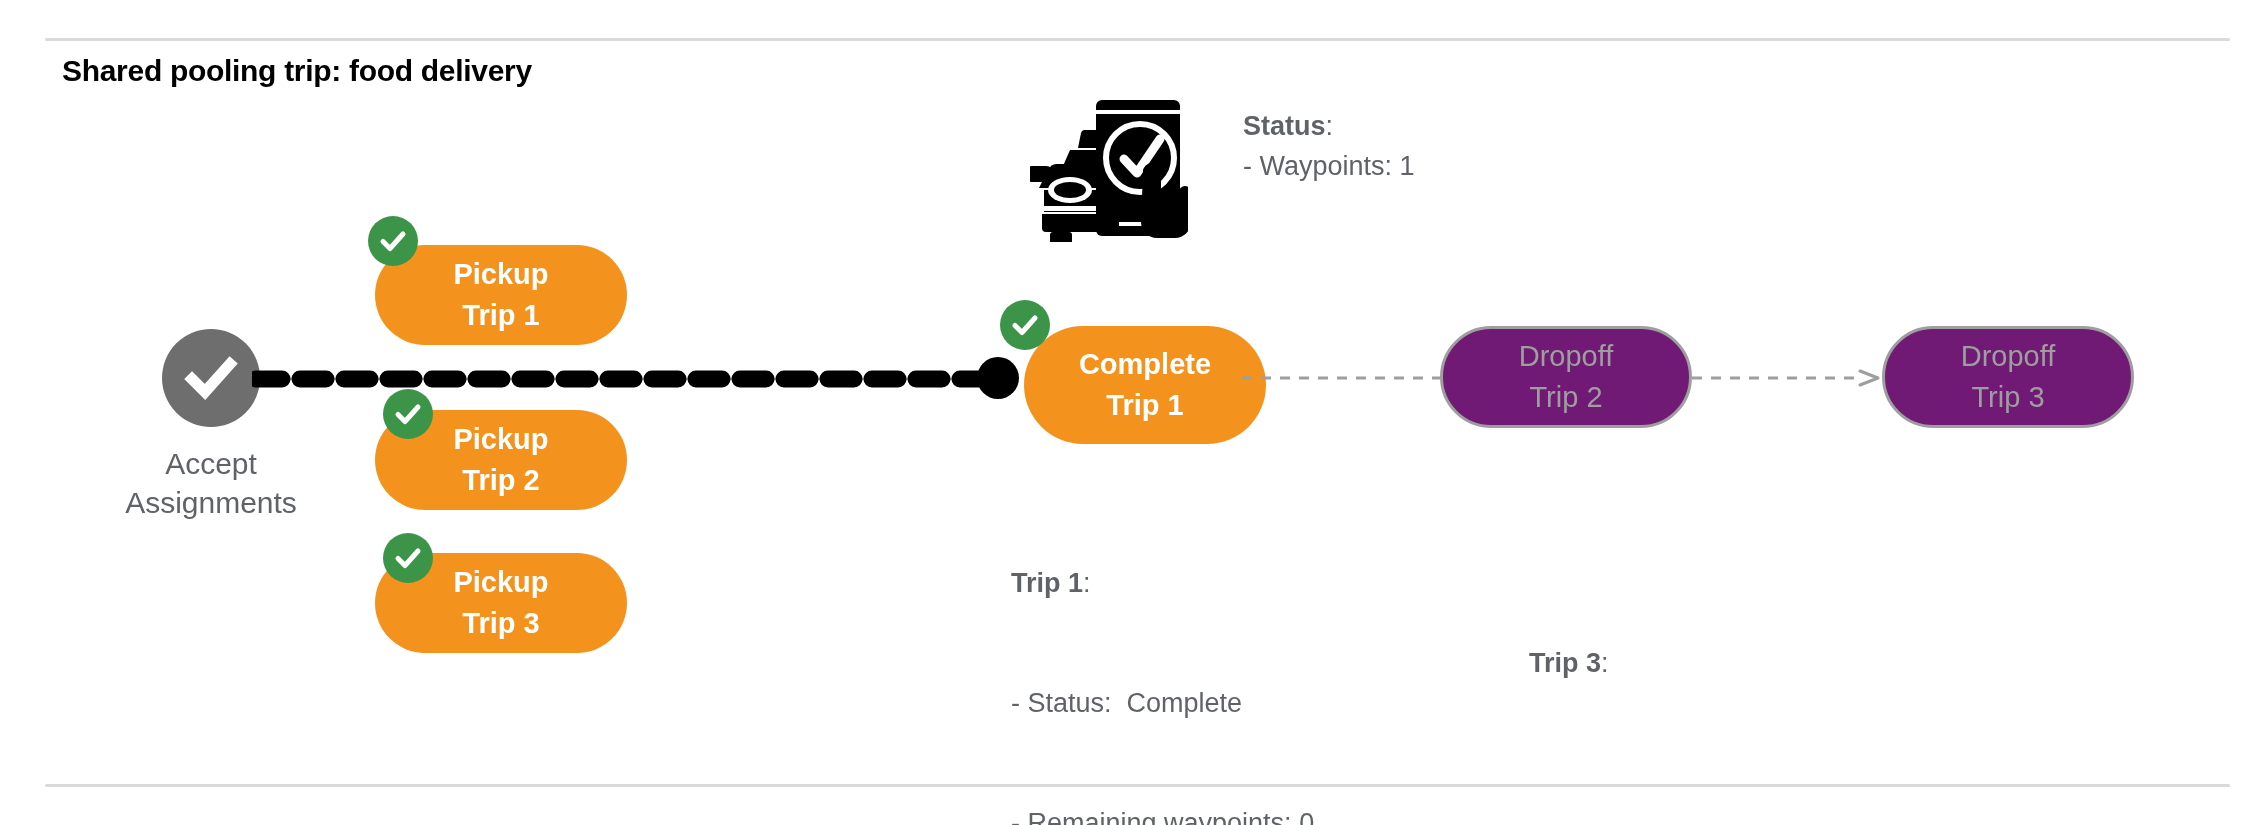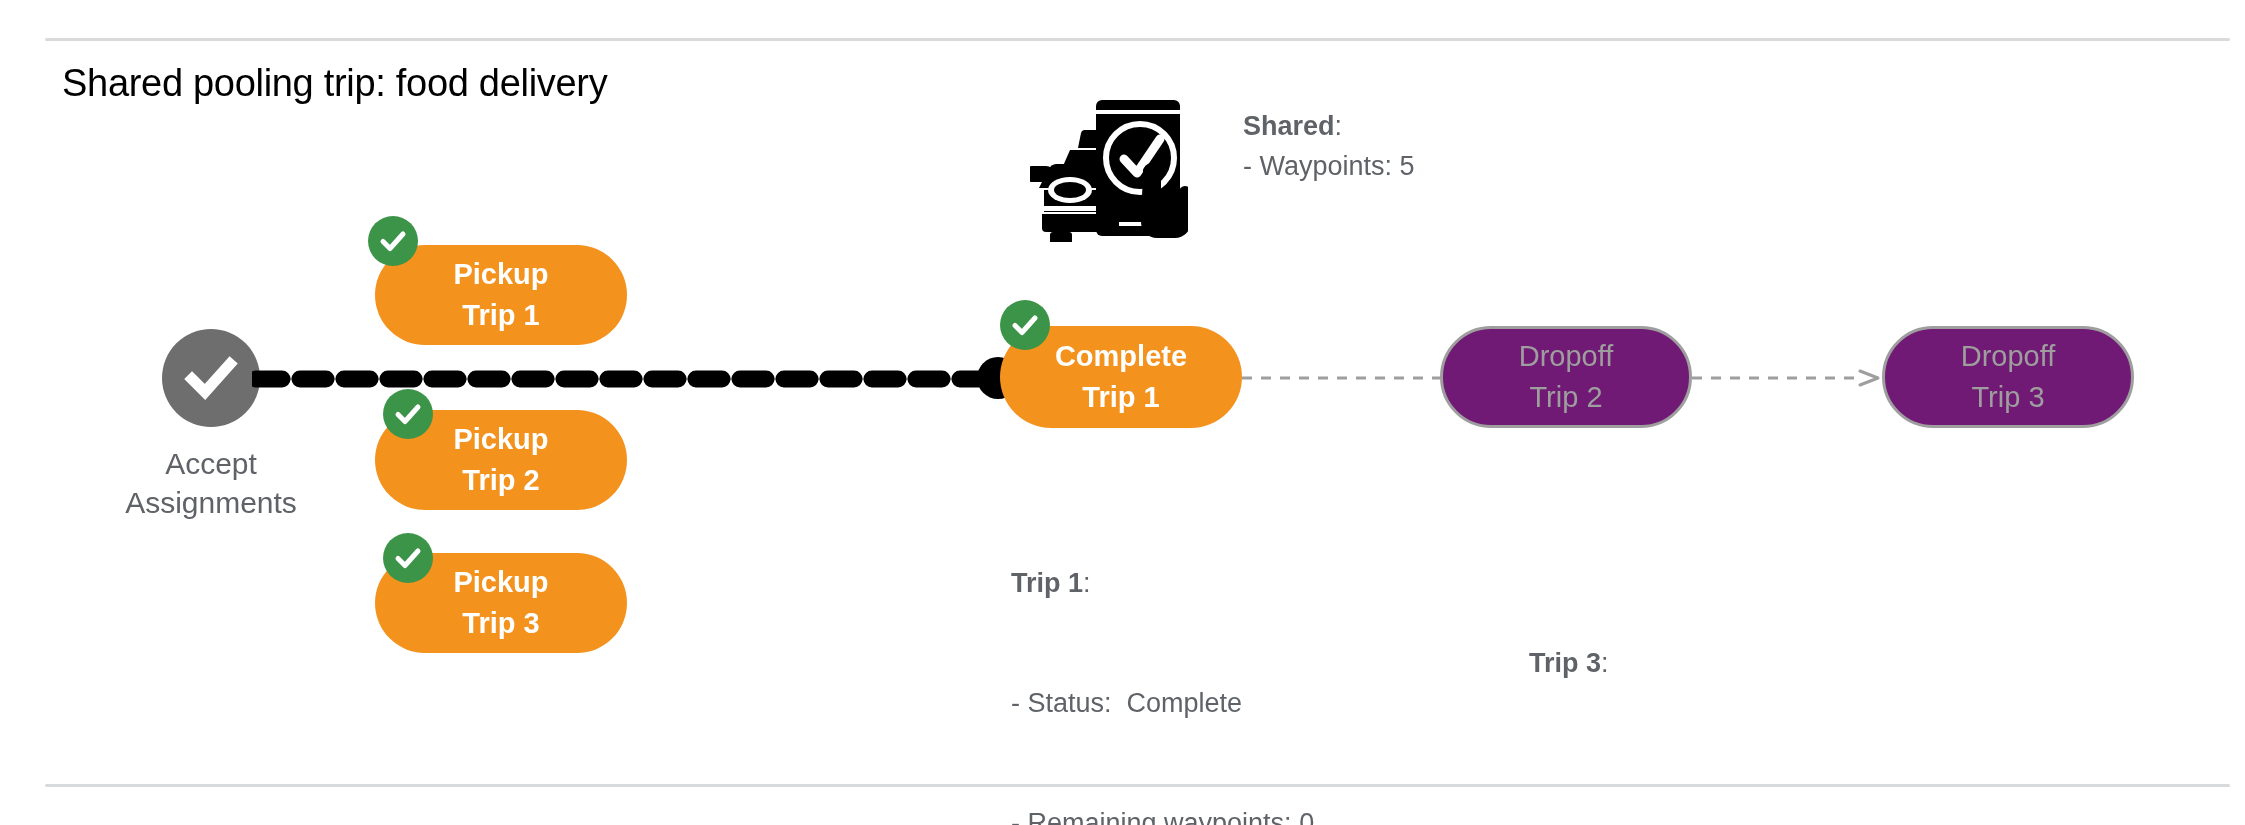--- a/index.html
+++ b/index.html
@@ -29,23 +29,23 @@
     background: #d9dadb;
     border-radius: 2px;
   }
   .rule.top    { top: 38px; }
   .rule.bottom { top: 784px; }
 
   
   #slide-title {
     position: absolute;
     left: 62px;
-    top: 62px;
-    font-size: 38px;
-    font-weight: normal;
+    top: 54px;
+    font-size: 30px;
+    font-weight: bold;
     color: #000000;
     letter-spacing: -0.3px;
     white-space: nowrap;
   }
 
   
   #accept-node {
     position: absolute;
     left: 162px;
     top: 329px;
@@ -225,21 +225,21 @@
   <div class="pill filled" style="left:375px; top:553px; width:252px; height:100px;">
     <span class="line1">Pickup</span>
     <span class="line2">Trip 3</span>
   </div>
   <div class="check-badge" style="left:383px; top:533px;">
     <svg width="32" height="32" viewBox="0 0 32 32" aria-hidden="true">
       <path d="M6 16.5 L13 23.5 L26 9" fill="none" stroke="#ffffff" stroke-width="5" stroke-linecap="round" stroke-linejoin="round"></path>
     </svg>
   </div>
 
-  <div class="pill filled" style="left:1000px; top:326px; width:242px; height:102px;">
+  <div class="pill filled" style="left:1024px; top:326px; width:242px; height:118px;">
     <span class="line1">Complete</span>
     <span class="line2">Trip 1</span>
   </div>
   <div class="check-badge" style="left:1000px; top:300px;">
     <svg width="32" height="32" viewBox="0 0 32 32" aria-hidden="true">
       <path d="M6 16.5 L13 23.5 L26 9" fill="none" stroke="#ffffff" stroke-width="5" stroke-linecap="round" stroke-linejoin="round"></path>
     </svg>
   </div>
 
   <div class="gray-dash" style="left:1242px; top:371px; width:200px;">
@@ -293,22 +293,22 @@
         <path d="M94 73 L107 87 L130 53" fill="none" stroke="#ffffff" stroke-width="9" stroke-linecap="round" stroke-linejoin="round"></path>
 
         <path d="M113 86 a9 9 0 0 1 18 0 v26 h4 v-8 a6 6 0 0 1 12 0 v8 h2 v-6 a6 6 0 0 1 12 0 v30
                  a16 16 0 0 1 -16 16 h-18 a16 16 0 0 1 -16 -16 z"></path>
         <path d="M113 86 a9 9 0 0 1 18 0 v26 h-18 z"></path>
       </g>
     </svg>
   </div>
 
   <div id="vehicle-caption">
-    <div><span class="k">Shared</span><span>:</span></div>
-    <div>- Waypoints: 5</div>
+    <div><span class="k">Status</span><span>:</span></div>
+    <div>- Waypoints: 1</div>
   </div>
 
   <div class="trip-block" id="trip-block-left">
     <div><span class="hdr">Trip 1</span><span>:</span></div>
     <div>- Status:  Complete</div>
     <div>- Remaining waypoints: 0</div>
     
     
     
   </div>

